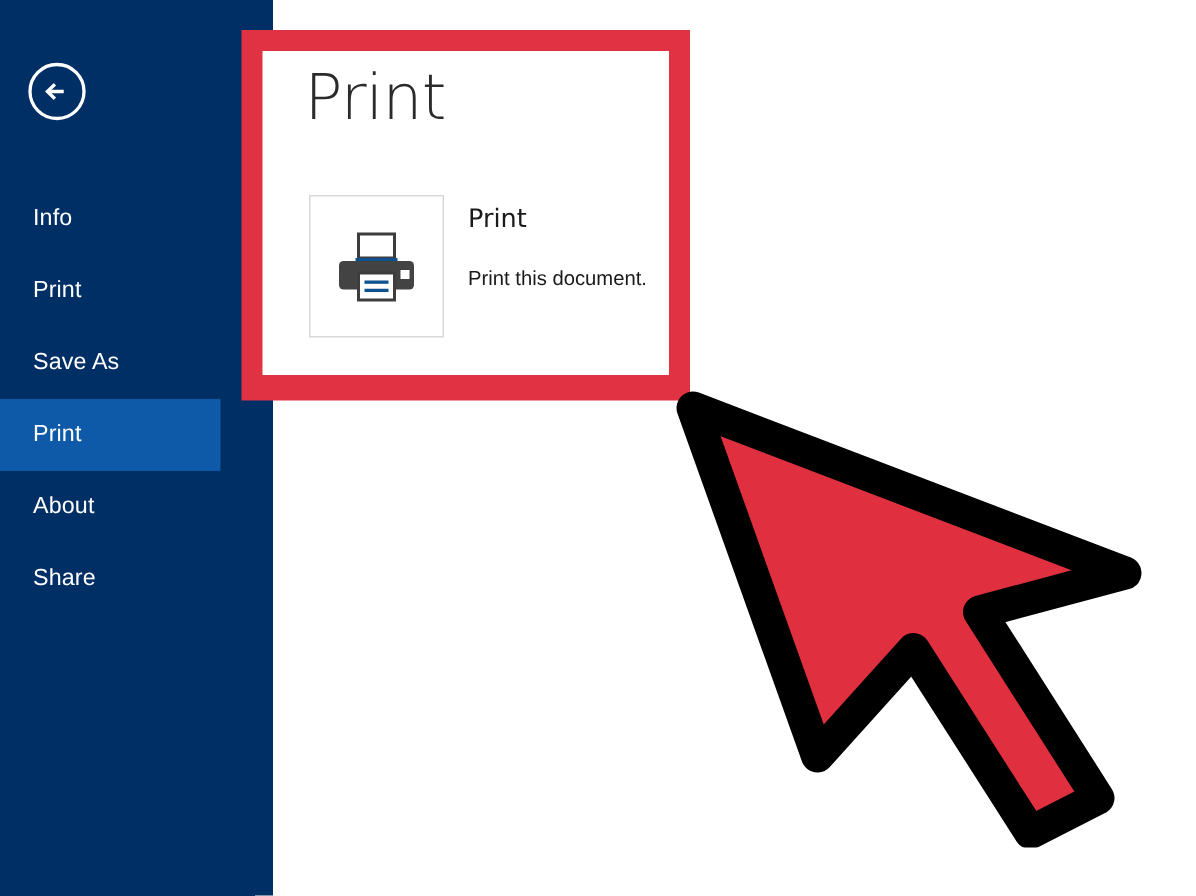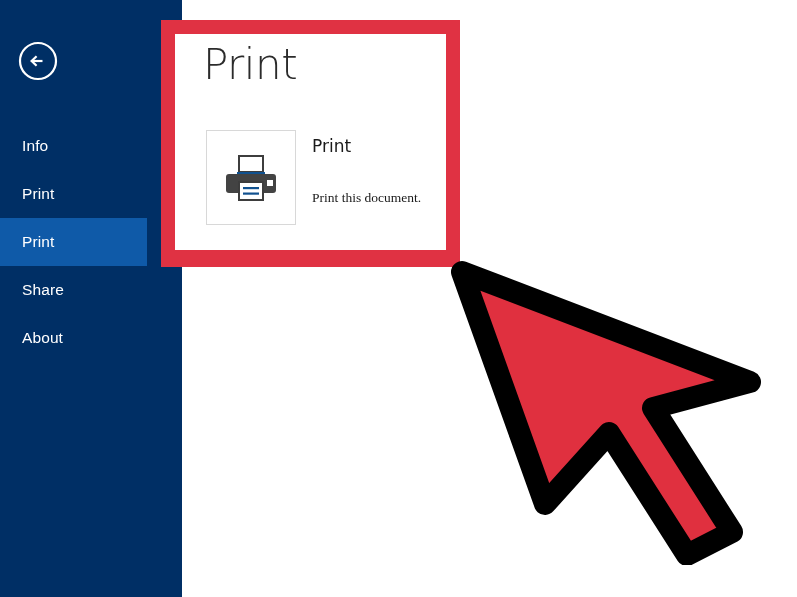--- a/index.html
+++ b/index.html
@@ -126,25 +126,25 @@
     top: 8px;
   }
   #print-tile-title {
     font-size: 17px;
     color: #1a1a1a;
     line-height: 1;
     font-family: "DejaVu Sans", sans-serif;
     font-weight: 400;
   }
   #print-tile-desc {
-    margin-top: 35px;
+    margin-top: 23px;
     font-size: 13.5px;
     color: #1a1a1a;
     line-height: 1.2;
-    font-family: Liberation Serif, serif;
+    font-family: Liberation Sans, sans-serif;
   }
 
   
   #big-cursor {
     position: absolute;
     left: 425px;
     top: 255px;
     width: 340px;
     height: 310px;
     z-index: 5;
@@ -168,31 +168,34 @@
 
     <div class="nav-item">
       <span class="nav-label">Info</span>
     </div>
 
 
     <div class="nav-item">
       <span class="nav-label">Print</span>
     </div>
 
+    <div class="nav-item">
+      <span class="nav-label">Save As</span>
+    </div>
 
     <div class="nav-item selected">
       <span class="nav-label">Print</span>
     </div>
 
     <div class="nav-item">
+      <span class="nav-label">About</span>
+    </div>
+
+    <div class="nav-item">
       <span class="nav-label">Share</span>
-    </div>
-
-    <div class="nav-item">
-      <span class="nav-label">About</span>
     </div>
 
 
   </div>
 </div>
 
 <div id="print-panel">
   <div id="print-panel-inner">
 
     <div id="print-heading">Print</div>

